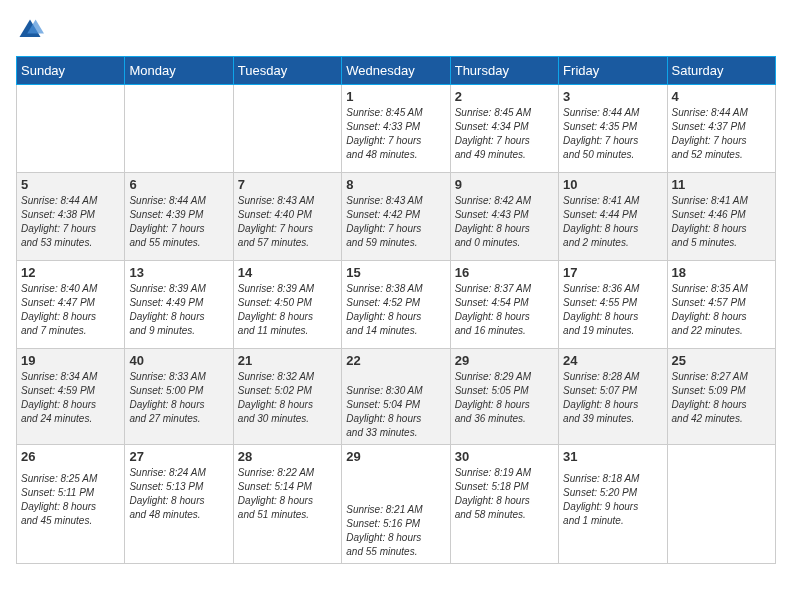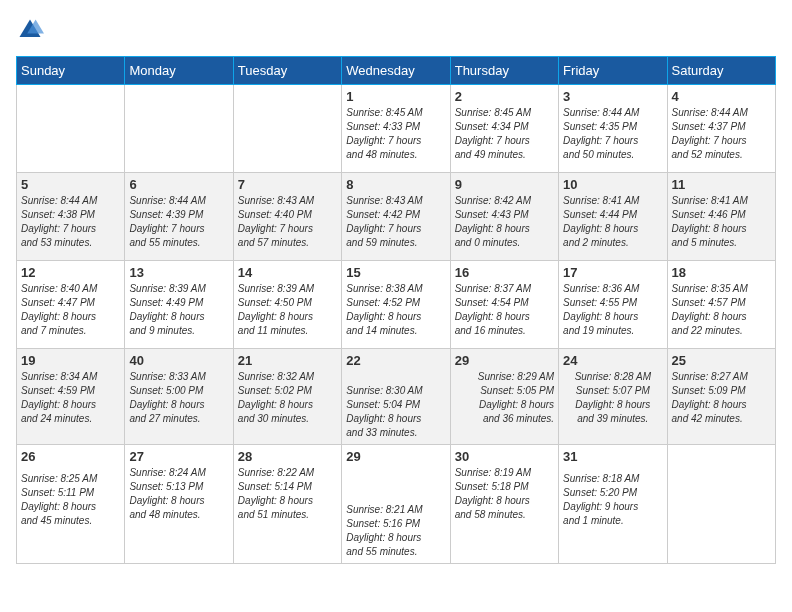--- a/index.html
+++ b/index.html
@@ -282,28 +282,28 @@
         </td>
         <td>
           <div class="day-number">22</div>
           <div class="day-info" style="white-space: pre-line; margin-top: 16px;">Sunrise: 8:30 AM
 Sunset: 5:04 PM
 Daylight: 8 hours
 and 33 minutes.</div>
         </td>
         <td>
           <div class="day-number">29</div>
-          <div class="day-info" style="white-space: pre-line; text-align: right;">Sunrise: 8:29 AM
+          <div class="day-info" style="white-space: pre-line;">Sunrise: 8:29 AM
 Sunset: 5:05 PM
 Daylight: 8 hours
 and 36 minutes.</div>
         </td>
         <td>
           <div class="day-number">24</div>
-          <div class="day-info" style="white-space: pre-line; text-align: center;">Sunrise: 8:28 AM
+          <div class="day-info" style="white-space: pre-line;">Sunrise: 8:28 AM
 Sunset: 5:07 PM
 Daylight: 8 hours
 and 39 minutes.</div>
         </td>
         <td>
           <div class="day-number">25</div>
           <div class="day-info" style="white-space: pre-line;">Sunrise: 8:27 AM
 Sunset: 5:09 PM
 Daylight: 8 hours
 and 42 minutes.</div>

